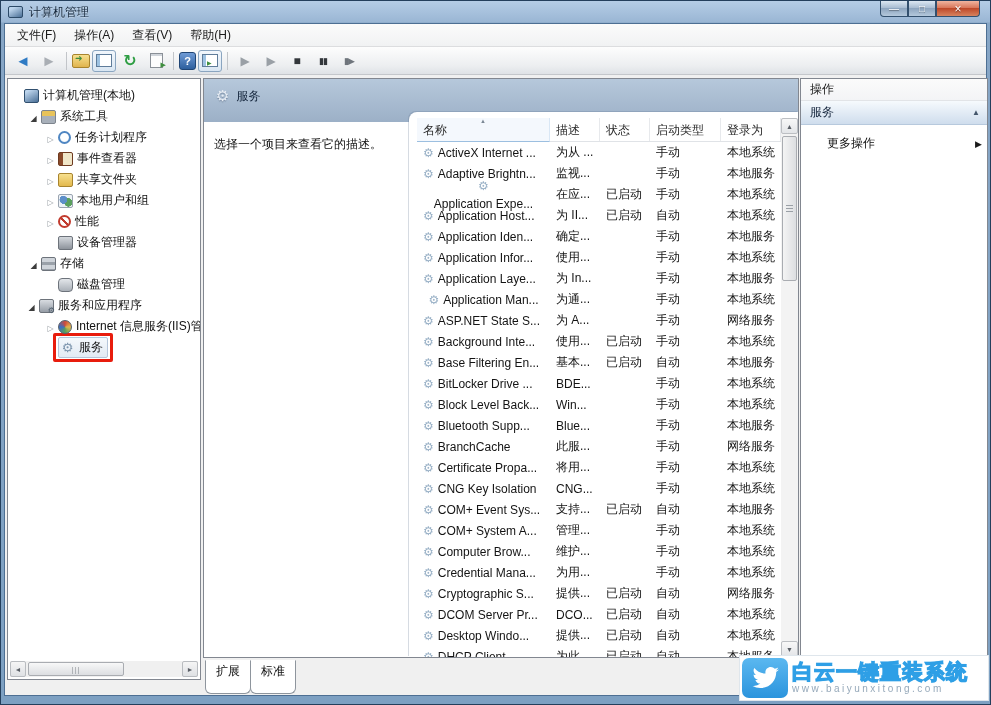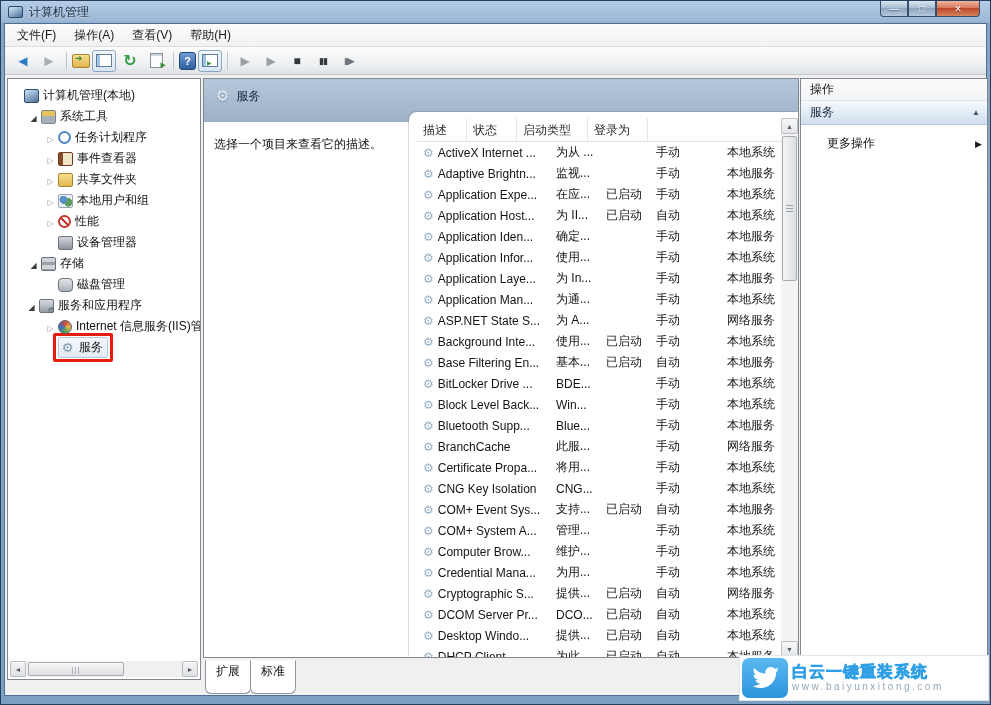--- a/index.html
+++ b/index.html
@@ -119,21 +119,21 @@
   .actions-title { height:22px; line-height:21px; padding-left:9px; font-size:12px; color:#1a1a1a; background:linear-gradient(#fbfbfb,#f3f4f6); border-bottom:1px solid #e2e4e7; }
   .actions-section { height:24px; display:flex; align-items:center; justify-content:space-between; padding:0 7px 0 9px; font-size:12px; color:#12233a; background:linear-gradient(#f6fafd,#cfdded); border-bottom:1px solid #b7c9dd; }
   .collapse-arrow { font-size:8px; color:#44566b; }
   .more-actions { display:flex; align-items:center; justify-content:space-between; padding:10px 5px 0 26px; font-size:12px; color:#111; }
   .ma-arrow { font-size:9px; color:#1a1a1a; }
 
   
   .watermark { position:absolute; right:1px; bottom:3px; width:250px; height:46px; background:#fff; border:1px solid #dfe6ec; display:flex; align-items:center; z-index:50; }
   .wm-bird { width:46px; height:40px; margin:2px 4px 2px 2px; border-radius:7px; background:linear-gradient(#5bb8f0,#2b94dd); display:flex; align-items:center; justify-content:center; flex:none; }
   .wm-texts { display:flex; flex-direction:column; line-height:1.05; }
-  .wm-title { font-size:16px; font-weight:normal; letter-spacing:1px; color:#0f766e; -webkit-text-stroke:1.2px #2e9fe6; text-shadow:0 0 1px #2e9fe6; white-space:nowrap; }
+  .wm-title { font-size:21px; font-weight:bold; letter-spacing:1px; color:#0f766e; -webkit-text-stroke:1.2px #2e9fe6; text-shadow:0 0 1px #2e9fe6; white-space:nowrap; }
   .wm-url { font-size:10px; color:#96a9ba; letter-spacing:2.5px; margin-top:1px; }
 </style>
 </head>
 <body>
 
 <div class="window">
 
   <div class="titlebar">
     <span class="app-icon"></span>
     <span class="title-text">计算机管理</span>
@@ -284,20 +284,21 @@
           <div class="svc-band-title">
             <span class="svc-band-gear"></span>
             <span>服务</span>
           </div>
         </div>
         <div class="svc-body-left">
           <div class="svc-desc" style="position:absolute; top:14px; left:10px;">选择一个项目来查看它的描述。</div>
         </div>
         <div class="list">
           <div class="list-header">
+              <span class="hcell sorted" style="width: 133px;"><span>名称</span><span class="sort-arrow">▲</span></span>
               <span class="hcell" style="width: 50px;"><span>描述</span></span>
               <span class="hcell" style="width: 50px;"><span>状态</span></span>
               <span class="hcell" style="width: 71px;"><span>启动类型</span></span>
               <span class="hcell" style="width: 60px;"><span>登录为</span></span>
             </div>
           <div class="rows">
               <div class="srow">
                 <span class="cell name" style="width: 133px;">
                   <span class="row-gear"></span>
                   <span>ActiveX Internet ...</span>
@@ -311,21 +312,21 @@
                 <span class="cell name" style="width: 133px;">
                   <span class="row-gear"></span>
                   <span>Adaptive Brightn...</span>
                 </span>
                 <span class="cell" style="width: 50px;">监视...</span>
                 <span class="cell" style="width: 50px;"></span>
                 <span class="cell" style="width: 71px;">手动</span>
                 <span class="cell" style="width: 60px;">本地服务</span>
               </div>
               <div class="srow">
-                <span class="cell name" style="width: 133px;">
+                <span class="cell name" style="width: 133px; flex-direction: column;">
                   <span class="row-gear"></span>
                   <span>Application Expe...</span>
                 </span>
                 <span class="cell" style="width: 50px;">在应...</span>
                 <span class="cell" style="width: 50px;">已启动</span>
                 <span class="cell" style="width: 71px;">手动</span>
                 <span class="cell" style="width: 60px;">本地系统</span>
               </div>
               <div class="srow">
                 <span class="cell name" style="width: 133px;">
@@ -361,21 +362,21 @@
                 <span class="cell name" style="width: 133px;">
                   <span class="row-gear"></span>
                   <span>Application Laye...</span>
                 </span>
                 <span class="cell" style="width: 50px;">为 In...</span>
                 <span class="cell" style="width: 50px;"></span>
                 <span class="cell" style="width: 71px;">手动</span>
                 <span class="cell" style="width: 60px;">本地服务</span>
               </div>
               <div class="srow">
-                <span class="cell name" style="width: 133px;">
+                <span class="cell name" style="width: 133px; justify-content: center;">
                   <span class="row-gear"></span>
                   <span>Application Man...</span>
                 </span>
                 <span class="cell" style="width: 50px;">为通...</span>
                 <span class="cell" style="width: 50px;"></span>
                 <span class="cell" style="width: 71px;">手动</span>
                 <span class="cell" style="width: 60px;">本地系统</span>
               </div>
               <div class="srow">
                 <span class="cell name" style="width: 133px;">

